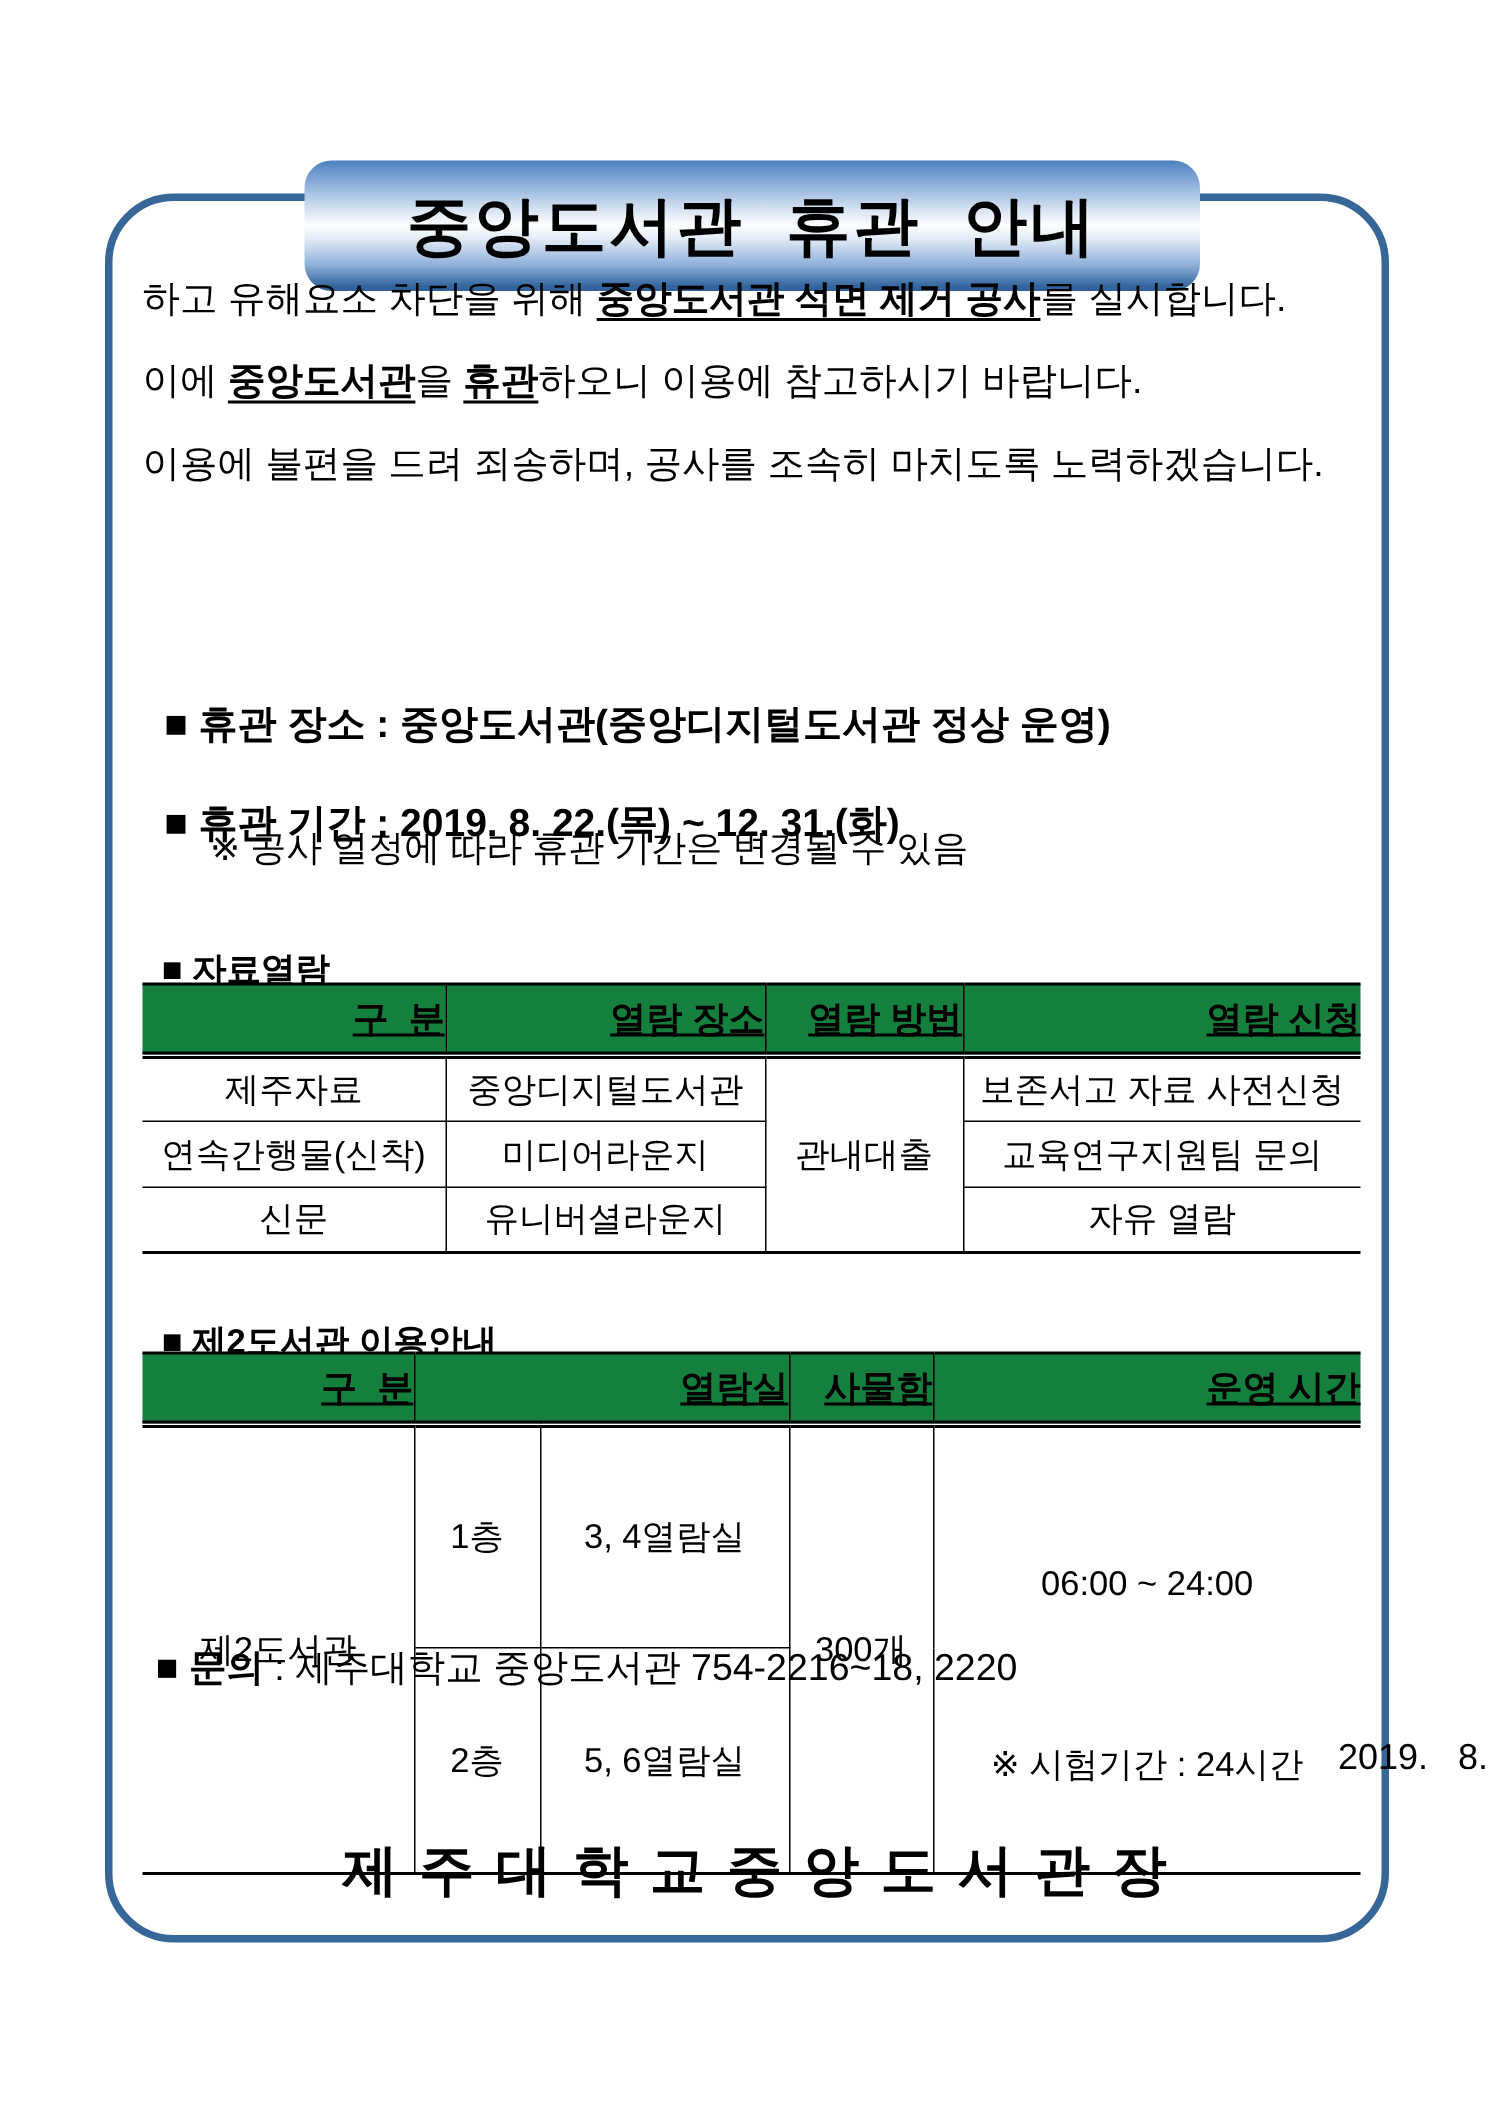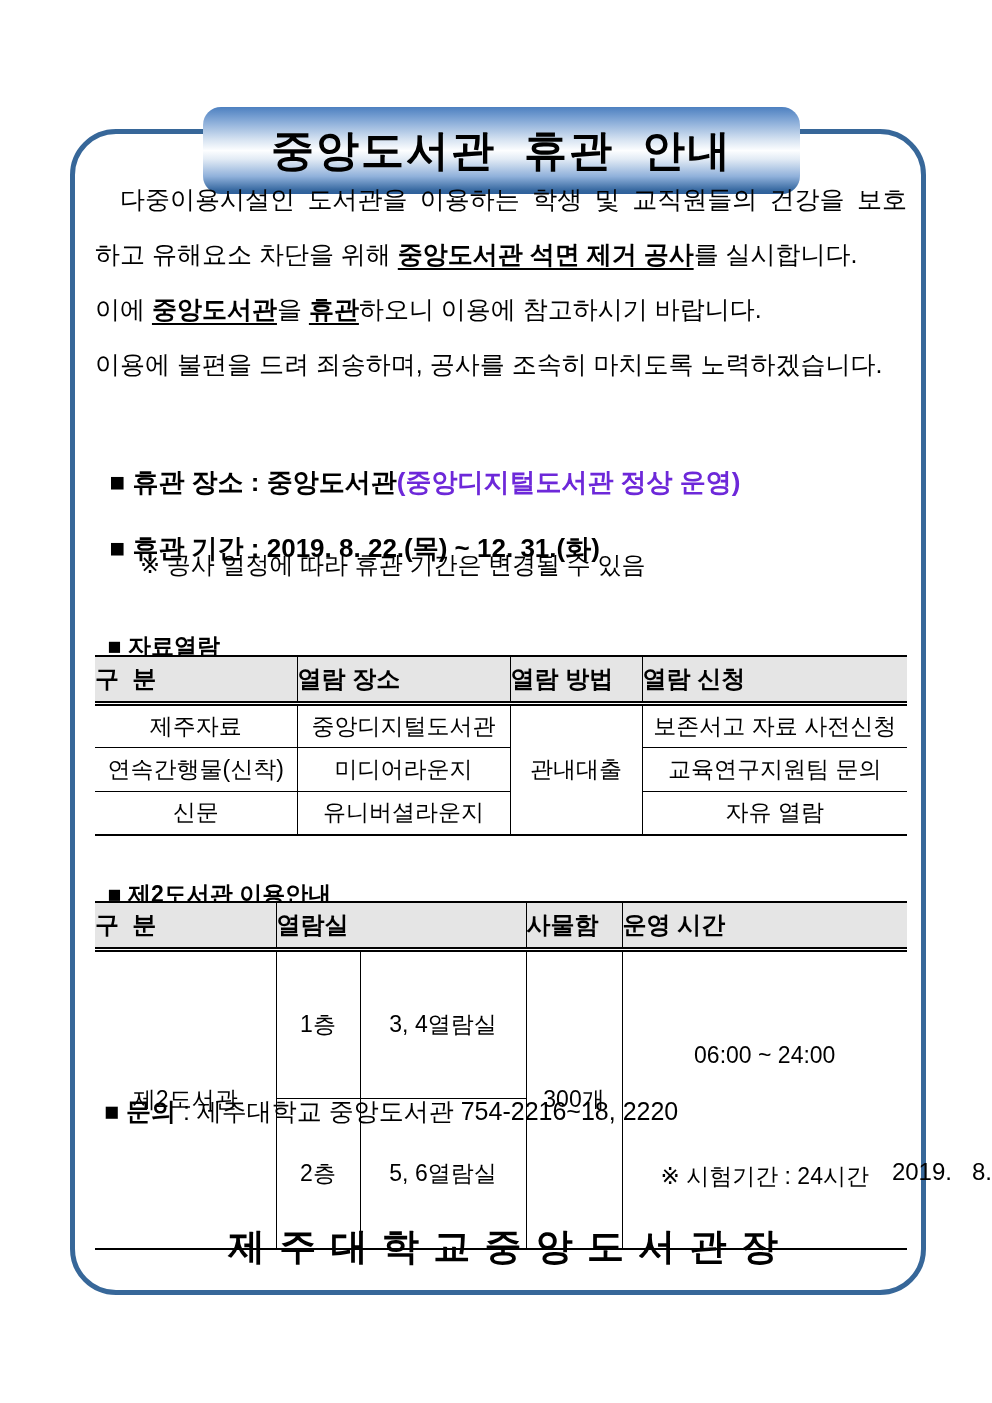--- a/index.html
+++ b/index.html
@@ -31,39 +31,39 @@
   
   .intro { top: 172px; font-size: 25px; }
   .iline { height: 55px; line-height: 55px; }
   .iline.first { text-indent: 25px; text-align: justify; text-align-last: justify; }
   .emph { font-weight: bold; text-decoration: underline; text-underline-offset: 5px; }
   
   .bullet-line { position: absolute; left: 95px; width: 812px; font-size: 26px; font-weight: bold; z-index: 3; white-space: pre; }
   .place-line { top: 434px; }
   .period-line { top: 500px; }
   .note-line { position: absolute; left: 140px; top: 549px; font-size: 24px; font-weight: normal; z-index: 3; }
-  .blue { color: #6d28d9; }
+  .blue { color: #000000; }
   
   .sec-title { position: absolute; left: 95px; font-size: 23px; font-weight: bold; z-index: 3; white-space: pre; }
   .sec1 { top: 604px; }
   .sec2 { top: 852px; }
   
   .tbl {
     position: absolute; left: 95px; width: 812px; z-index: 3;
     border-collapse: collapse; table-layout: fixed;
     font-size: 23px;
     border-top: 2px solid #000; border-bottom: 2px solid #000;
     border-left: hidden; border-right: hidden;
   }
   .tbl1 { top: 655px; }
   .tbl2 { top: 901px; }
   .tbl th {
-    background: #e5e5e5; font-weight: bold; font-size: 24px;
+    background: #15803d; font-weight: bold; font-size: 24px;
     height: 47px; border: 1px solid #000; border-top: 2px solid #000;
-    border-bottom: 5px double #000; text-align: left; white-space: pre;
+    border-bottom: 5px double #000; text-align: right; white-space: pre; text-decoration: underline;
   }
   .tbl1 td { height: 44px; }
   .tbl2 td { height: 46px; }
   .tbl td { border: 1px solid #000; text-align: center; white-space: pre; }
   .hours-cell div { line-height: 35px; margin-top: 32px; }
   
   .contact-line { position: absolute; left: 90px; top: 1066px; font-size: 25px; z-index: 3; white-space: pre; }
   .contact-line .strong { font-weight: bold; }
   
   .date-line { position: absolute; left: 0; top: 1158px; width: 992px; text-align: right; font-size: 24px; z-index: 3; white-space: pre; }
@@ -72,21 +72,20 @@
 </head>
 <body>
 
 <div class="frame"></div>
 
 <div class="banner">
   <span>중앙도서관  휴관  안내</span>
 </div>
 
 <div class="content-block intro">
-  <div class="iline first"><span>다중이용시설인 도서관을 이용하는 학생 및 교직원들의 건강을 보호</span></div>
   <div class="iline"><span>하고 유해요소 차단을 위해 </span><span class="emph">중앙도서관 석면 제거 공사</span><span>를 실시합니다.</span></div>
   <div class="iline"><span>이에 </span><span class="emph">중앙도서관</span><span>을 </span><span class="emph">휴관</span><span>하오니 이용에 참고하시기 바랍니다.</span></div>
   <div class="iline"><span>이용에 불편을 드려 죄송하며, 공사를 조속히 마치도록 노력하겠습니다.</span></div>
 </div>
 
 <div class="bullet-line place-line">
   <span>■</span><span> 휴관 장소 : 중앙도서관</span><span class="blue">(중앙디지털도서관 정상 운영)</span>
 </div>
 
 <div class="bullet-line period-line">

